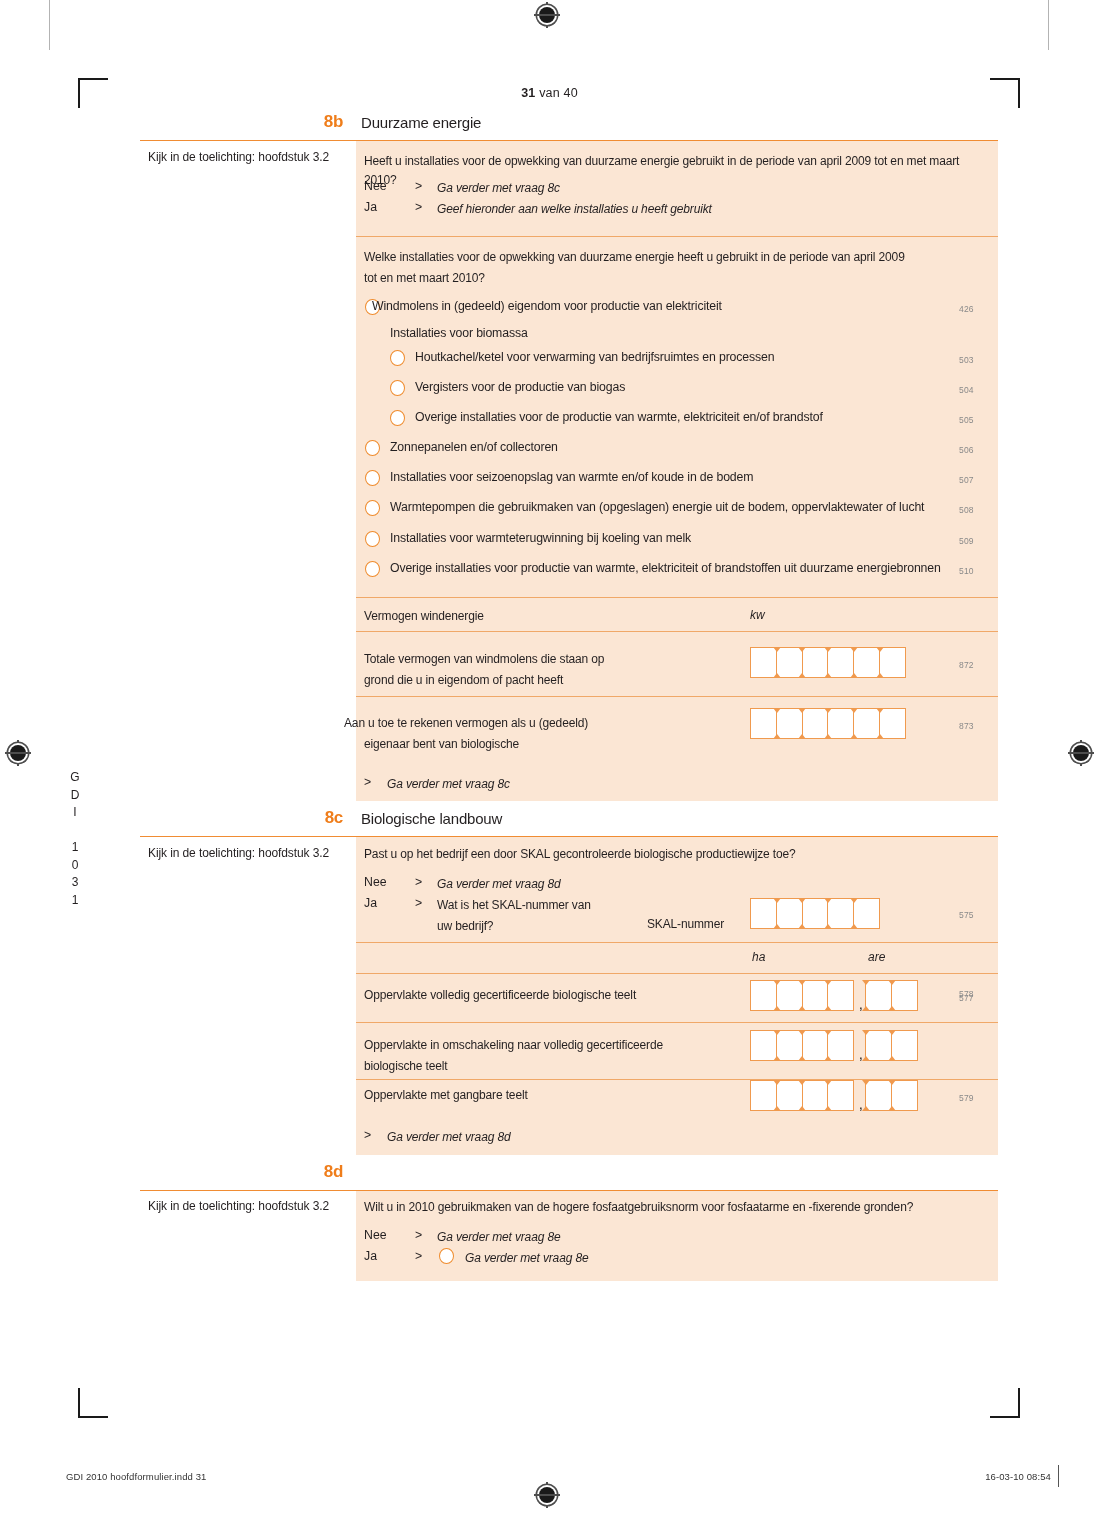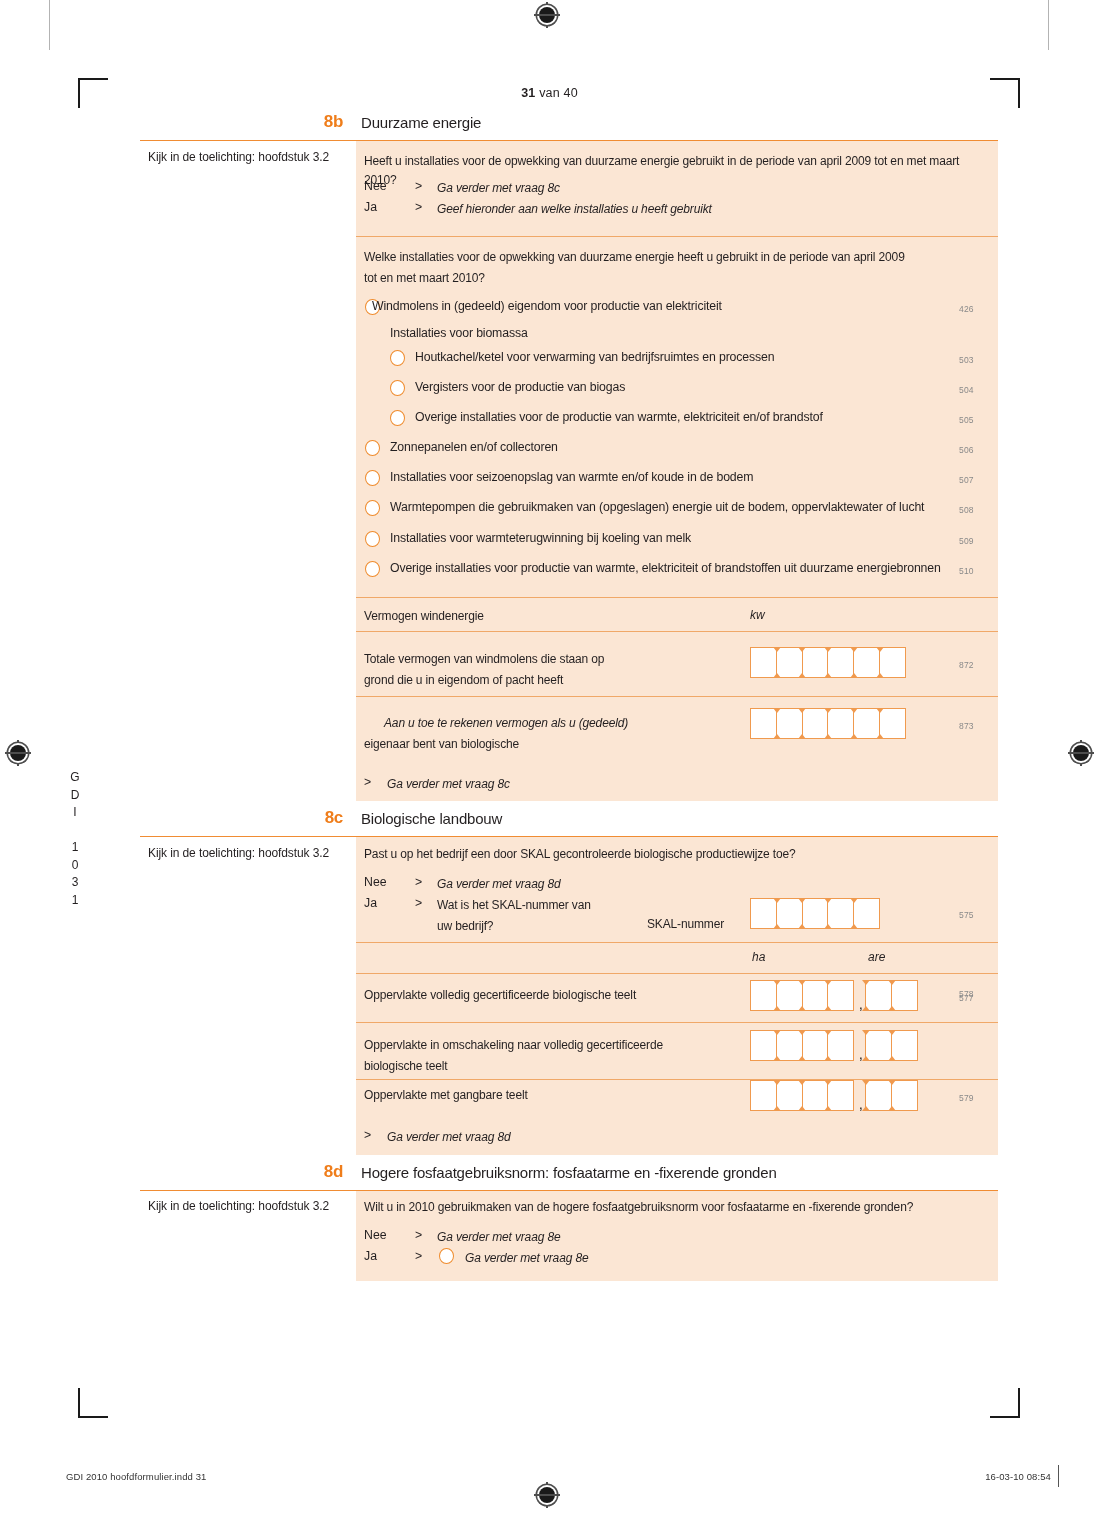--- a/index.html
+++ b/index.html
@@ -373,21 +373,21 @@
   <div class="cell"></div>
   <div class="cell"></div>
   <div class="cell"></div>
   <div class="cell"></div>
   <div class="cell"></div>
 </div>
 <div class="fieldnum" style="left:959px; top:660px;">872</div>
 
 <div class="panel" style="top:697px; height:104px;"></div>
 <div class="rule" style="top:696px;"></div>
-<div class="q-text" style="left:384px; top:714px;font-style:italic;">Aan u toe te rekenen vermogen als u (gedeeld)</div>
+<div class="q-text" style="left:344px; top:714px;">Aan u toe te rekenen vermogen als u (gedeeld)</div>
 <div class="q-text" style="left:364px; top:735px;">eigenaar bent van biologische</div>
 <div class="boxrow" style="left:750px; top:708px;">
   <div class="cell"></div>
   <div class="cell"></div>
   <div class="cell"></div>
   <div class="cell"></div>
   <div class="cell"></div>
   <div class="cell"></div>
 </div>
 <div class="fieldnum" style="left:959px; top:721px;">873</div>
@@ -464,21 +464,20 @@
   <span class="comma">,</span>
   <div class="cell"></div>
   <div class="cell"></div>
 </div>
 <div class="fieldnum" style="left:959px; top:1093px;">579</div>
 <div class="arrow" style="left:364px; top:1128px;">&gt;</div>
 <div class="q-text ital" style="left:387px; top:1128px;">Ga verder met vraag 8d</div>
 
 <div class="sec-head" style="top:1160px;">
   <div class="sec-num">8d</div>
-  <div class="sec-title">Hogere fosfaatgebruiksnorm: fosfaatarme en -fixerende gronden</div>
 </div>
 <div class="note" style="top:1199px;">Kijk in de toelichting: hoofdstuk 3.2</div>
 
 <div class="panel" style="top:1191px; height:90px;"></div>
 <div class="q-text" style="left:364px; top:1198px;">Wilt u in 2010 gebruikmaken van de hogere fosfaatgebruiksnorm voor fosfaatarme en -fixerende gronden?</div>
 <div class="lbl-no" style="left:364px; top:1228px;">Nee</div>
 <div class="arrow" style="left:415px; top:1228px;">&gt;</div>
 <div class="q-text ital" style="left:437px; top:1228px;">Ga verder met vraag 8e</div>
 <div class="lbl-yes" style="left:364px; top:1249px;">Ja</div>
 <div class="arrow" style="left:415px; top:1249px;">&gt;</div>

